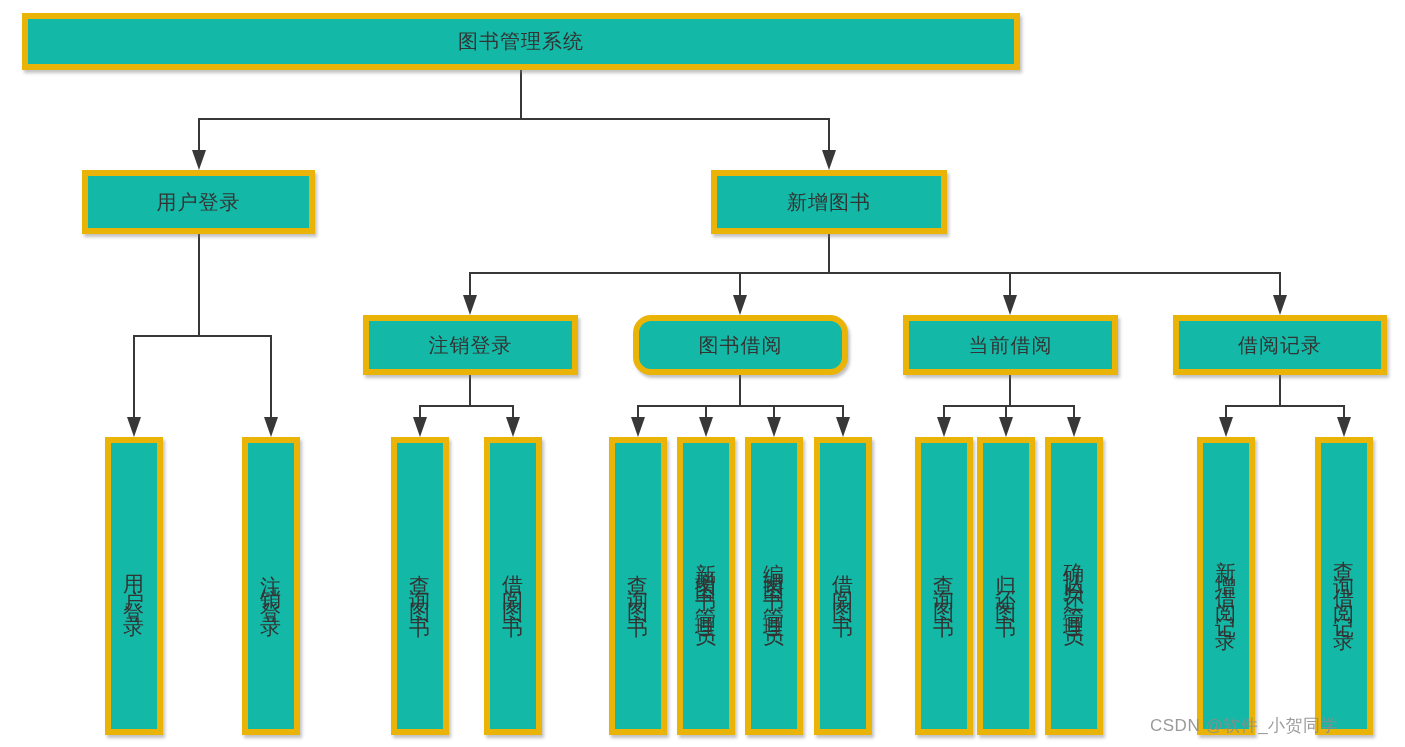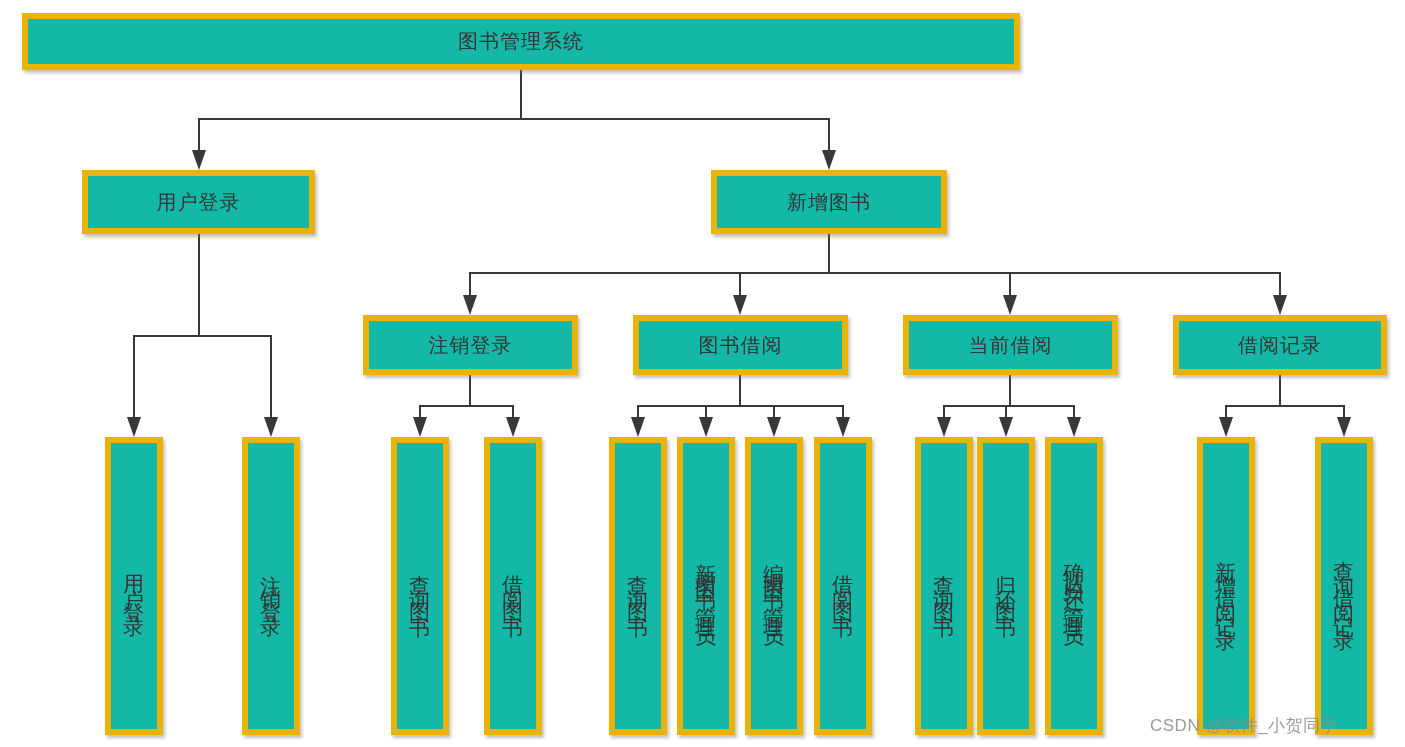--- a/index.html
+++ b/index.html
@@ -96,21 +96,21 @@
   <div class="vl" style="left:739px; top:272px; height:23px;"></div>
   <div class="ah" style="left:733px; top:295px;"></div>
   <div class="vl" style="left:1009px; top:272px; height:23px;"></div>
   <div class="ah" style="left:1003px; top:295px;"></div>
   <div class="vl" style="left:1279px; top:272px; height:23px;"></div>
   <div class="ah" style="left:1273px; top:295px;"></div>
 
   <div class="box" style="left:363px; top:315px; width:215px; height:60px;">
     <span class="hlabel">注销登录</span>
   </div>
-  <div class="box" style="left:633px; top:315px; width:215px; height:60px;">
+  <div class="box" style="left:633px; top:315px; width:215px; height:60px;border-radius:18px;">
     <span class="hlabel">图书借阅</span>
   </div>
   <div class="box" style="left:1173px; top:315px; width:214px; height:60px;">
     <span class="hlabel">借阅记录</span>
   </div>
   <div class="box" style="left:903px; top:315px; width:215px; height:60px;">
     <span class="hlabel">当前借阅</span>
   </div>
 
   <div class="vl" style="left:469px; top:373px; height:32px;"></div>

